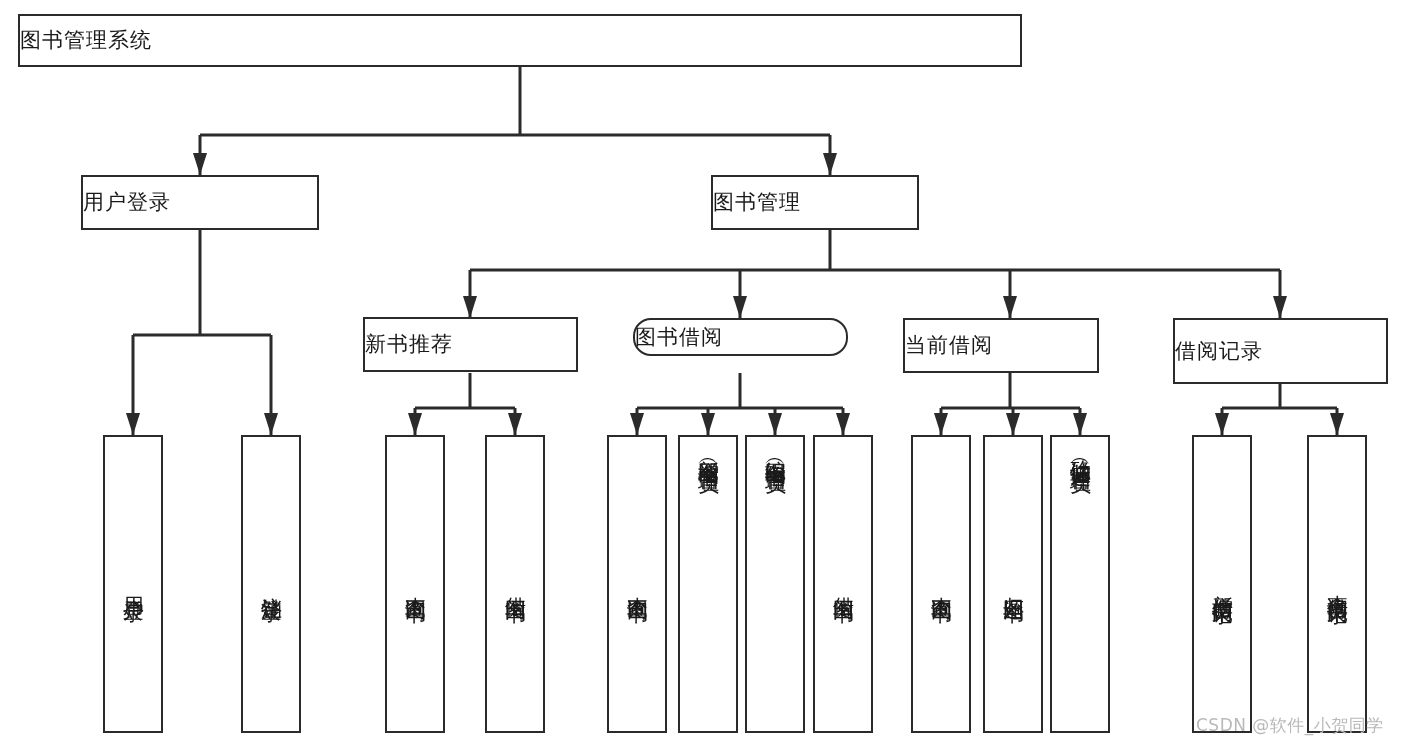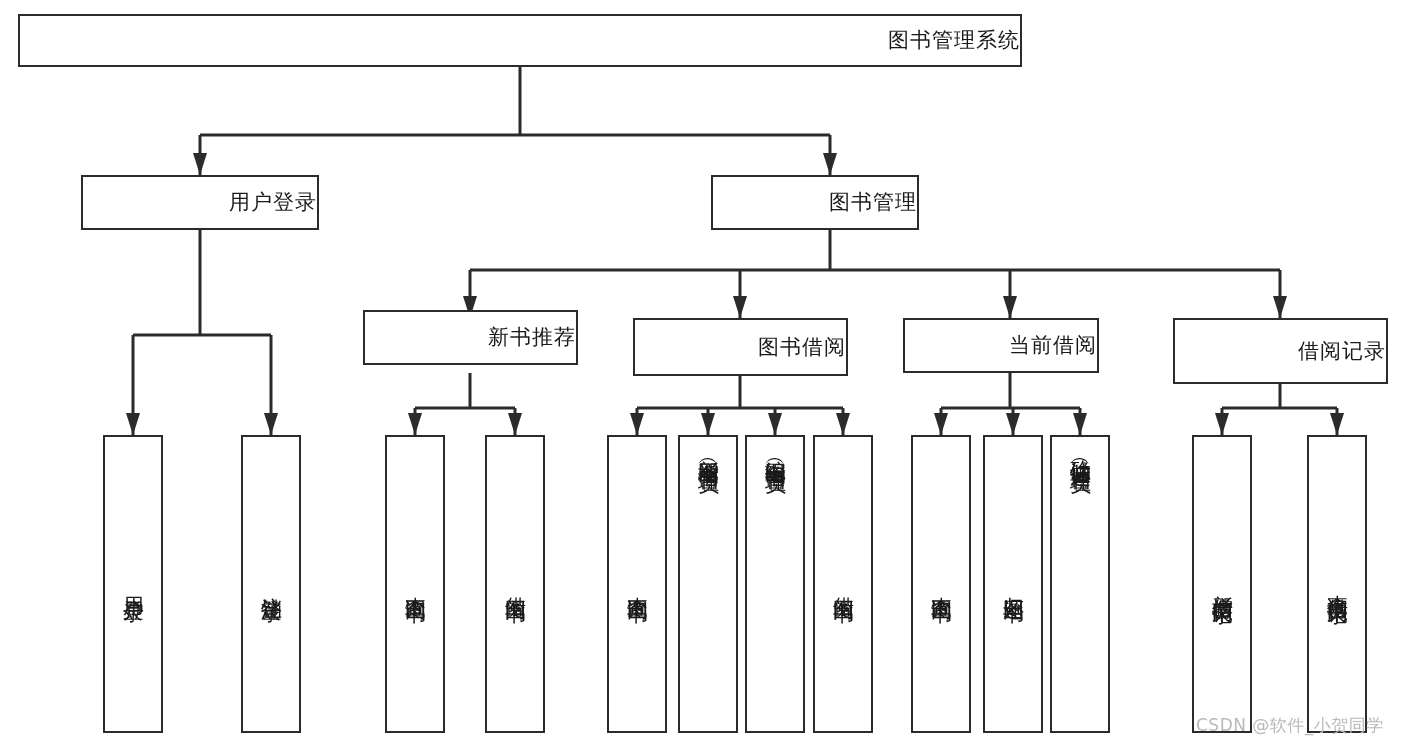--- a/index.html
+++ b/index.html
@@ -24,21 +24,21 @@
     width: 1405px;
     height: 747px;
   }
   .node {
     position: absolute;
     box-sizing: border-box;
     background: #ffffff;
     border: 2px solid #2b2b2b;
     display: flex;
     align-items: center;
-    justify-content: flex-end;
+    justify-content: flex-start;
     color: #1a1a1a;
     z-index: 2;
   }
   .node-label {
     display: block;
     text-align: center;
     line-height: 1.0;
     white-space: nowrap;
   }
   
@@ -133,24 +133,24 @@
   <div id="nodes">
       <div class="node horiz" style="left: 18px; top: 14px; width: 1004px; height: 53px;">
         <span class="node-label">图书管理系统</span>
       </div>
       <div class="node horiz" style="left: 81px; top: 175px; width: 238px; height: 55px;">
         <span class="node-label">用户登录</span>
       </div>
       <div class="node horiz" style="left: 711px; top: 175px; width: 208px; height: 55px;">
         <span class="node-label">图书管理</span>
       </div>
-      <div class="node horiz" style="left: 363px; top: 310px; width: 215px; height: 55px;">
+      <div class="node horiz" style="left: 363px; top: 317px; width: 215px; height: 55px;">
         <span class="node-label">新书推荐</span>
       </div>
-      <div class="node horiz" style="left: 633px; top: 318px; width: 215px; height: 58px;">
+      <div class="node horiz" style="left: 633px; top: 318px; width: 215px; height: 38px; border-radius: 18px;">
         <span class="node-label">图书借阅</span>
       </div>
       <div class="node horiz" style="left: 903px; top: 318px; width: 196px; height: 55px;">
         <span class="node-label">当前借阅</span>
       </div>
       <div class="node horiz" style="left: 1173px; top: 318px; width: 215px; height: 66px;">
         <span class="node-label">借阅记录</span>
       </div>
       <div class="node vert centered" style="left: 103px; top: 435px; width: 60px; height: 298px;">
         <span class="node-label">用户登录</span>

